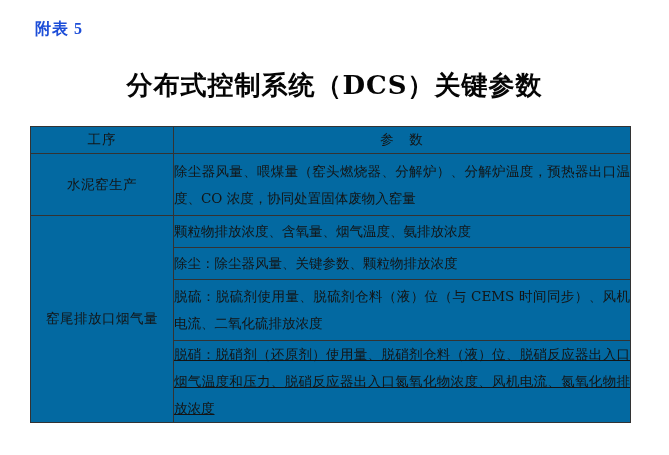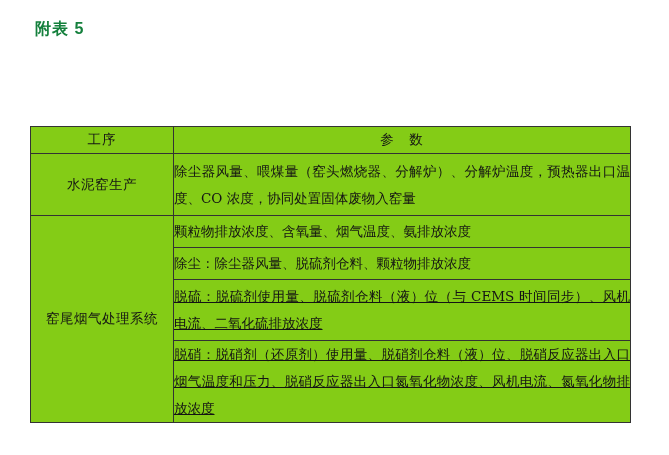--- a/index.html
+++ b/index.html
@@ -13,24 +13,24 @@
     height: 455px;
     background: #ffffff;
     color: #111111;
     font-family: "DejaVu Serif", "Liberation Serif", serif;
     overflow: hidden;
   }
   .annex {
     position: absolute;
     left: 35px;
     top: 19px;
-    font-family: Liberation Sans, sans-serif;
+    font-family: Liberation Serif, serif;
     font-size: 16px;
     font-weight: 600;
-    color: #15803d;
+    color: #1d4ed8;
     letter-spacing: 1px;
   }
   .title {
     position: absolute;
     left: 0;
     top: 68px;
     width: 100%;
     margin: 0;
     text-align: center;
     font-size: 26px;
@@ -46,29 +46,29 @@
     width: 600px;
     border-collapse: collapse;
     table-layout: fixed;
     font-size: 13.5px;
     color: #141414;
   }
   table.dcs td, table.dcs th {
     border: 1.5px solid #333333;
     padding: 0;
     font-weight: normal;
-    background: #84cc16;
+    background: #0369a1;
   }
   col.c-process { width: 143px; }
   col.c-params  { width: 457px; }
   tr.h-header { height: 27px; }
   tr.h-row1   { height: 62px; }
   tr.h-subA   { height: 32px; }
   tr.h-subB   { height: 32px; }
-  tr.h-subC   { height: 61px; text-decoration: underline; }
+  tr.h-subC   { height: 61px; }
   tr.h-subD   { height: 82px; text-decoration: underline; }
   th.hdr {
     text-align: center;
     vertical-align: middle;
     font-weight: bold;
     font-size: 13.5px;
     letter-spacing: 1px;
   }
   td.proc {
     text-align: center;
@@ -83,44 +83,45 @@
     text-align: justify;
   }
 </style>
 </head>
 <body>
 
 <div class="page">
 
   <div class="annex">附表 5</div>
 
+  <h1 class="title">分布式控制系统（DCS）关键参数</h1>
 
   <table class="dcs">
     <colgroup>
       <col class="c-process">
       <col class="c-params">
     </colgroup>
     <tbody>
       <tr class="h-header">
         <th class="hdr">工序</th>
         <th class="hdr">参　数</th>
       </tr>
 
       <tr class="h-row1">
         <td class="proc">水泥窑生产</td>
         <td class="param">除尘器风量、喂煤量（窑头燃烧器、分解炉）、分解炉温度，预热器出口温度、CO 浓度，协同处置固体废物入窑量</td>
       </tr>
 
       <tr class="h-subA">
-        <td class="proc" rowspan="4">窑尾烟气处理系统</td>
+        <td class="proc" rowspan="4">窑尾排放口烟气量</td>
         <td class="param">颗粒物排放浓度、含氧量、烟气温度、氨排放浓度</td>
       </tr>
 
       <tr class="h-subB">
-        <td class="param">除尘：除尘器风量、脱硫剂仓料、颗粒物排放浓度</td>
+        <td class="param">除尘：除尘器风量、关键参数、颗粒物排放浓度</td>
       </tr>
 
       <tr class="h-subC">
         <td class="param">脱硫：脱硫剂使用量、脱硫剂仓料（液）位（与 CEMS 时间同步）、风机电流、二氧化硫排放浓度</td>
       </tr>
 
       <tr class="h-subD">
         <td class="param">脱硝：脱硝剂（还原剂）使用量、脱硝剂仓料（液）位、脱硝反应器出入口烟气温度和压力、脱硝反应器出入口氮氧化物浓度、风机电流、氮氧化物排放浓度</td>
       </tr>
     </tbody>

